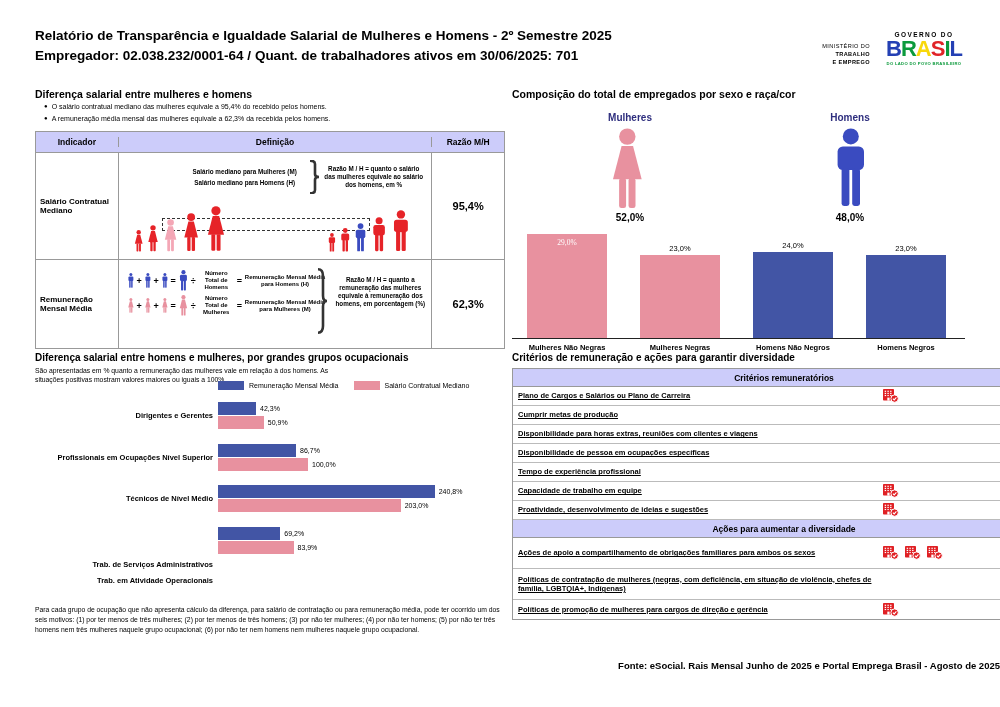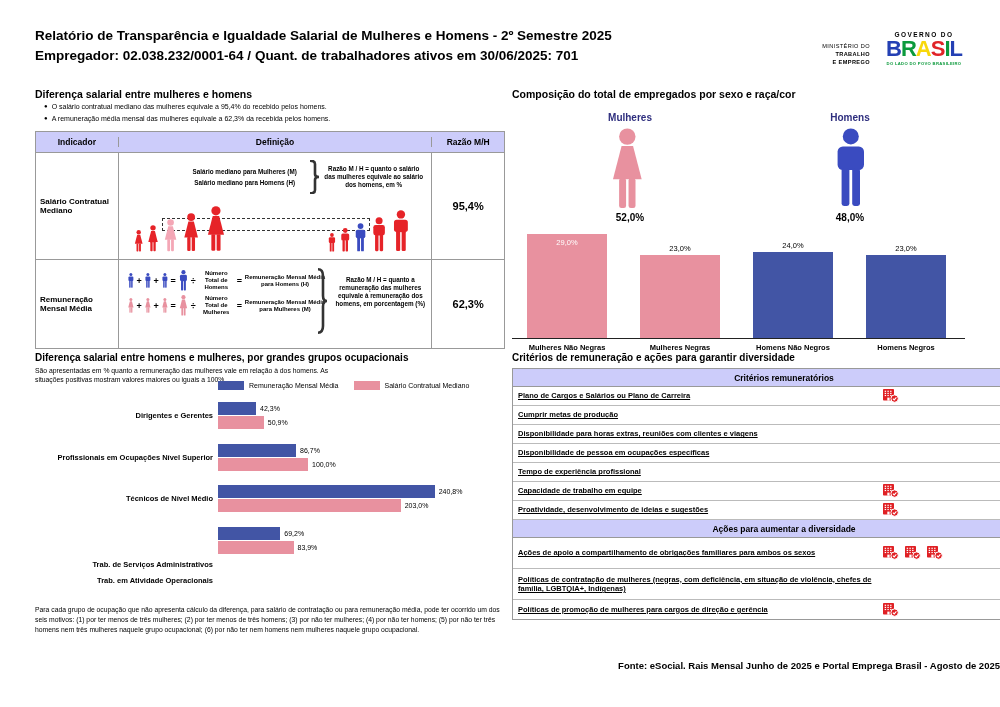--- a/index.html
+++ b/index.html
@@ -305,21 +305,21 @@
         <rect x="3.4" y="9.2" width="13.2" height="11.8" rx="2.6" fill="#3a4bc0"></rect>
         <rect x="5.4" y="20" width="3.9" height="19" rx="1.2" fill="#3a4bc0"></rect>
         <rect x="10.7" y="20" width="3.9" height="19" rx="1.2" fill="#3a4bc0"></rect>
       </svg>
     </div>
   <div class="abs sexvalue" style="left:790px;top:212px;">48,0%</div>
 
   <div class="abs comp-chart" id="comp-chart">
     <div class="comp-base"></div>
   <div class="comp-bar" style="left: 15px; top: 3.6px; width: 80px; height: 104.4px; background: rgb(232, 145, 159);"></div>
-      <div class="comp-vlabel" style="left: 15px; top: 7.6px; color: rgb(255, 255, 255);">29,0%</div>
+      <div class="comp-vlabel" style="left: 15px; top: 7.6px; color: rgb(255, 255, 255); font-family: Liberation Serif, serif;">29,0%</div>
       <div class="comp-clabel" style="left: -5px;">Mulheres Não Negras</div>
       <div class="comp-bar" style="left: 128px; top: 25.2px; width: 80px; height: 82.8px; background: rgb(232, 145, 159);"></div>
       <div class="comp-vlabel" style="left: 128px; top: 14.2px; color: rgb(0, 0, 0);">23,0%</div>
       <div class="comp-clabel" style="left: 108px;">Mulheres Negras</div>
       <div class="comp-bar" style="left: 241px; top: 21.6px; width: 80px; height: 86.4px; background: rgb(66, 85, 165);"></div>
       <div class="comp-vlabel" style="left: 241px; top: 10.6px; color: rgb(0, 0, 0);">24,0%</div>
       <div class="comp-clabel" style="left: 221px;">Homens Não Negros</div>
       <div class="comp-bar" style="left: 354px; top: 25.2px; width: 80px; height: 82.8px; background: rgb(66, 85, 165);"></div>
       <div class="comp-vlabel" style="left: 354px; top: 14.2px; color: rgb(0, 0, 0);">23,0%</div>
       <div class="comp-clabel" style="left: 334px;">Homens Negros</div>

